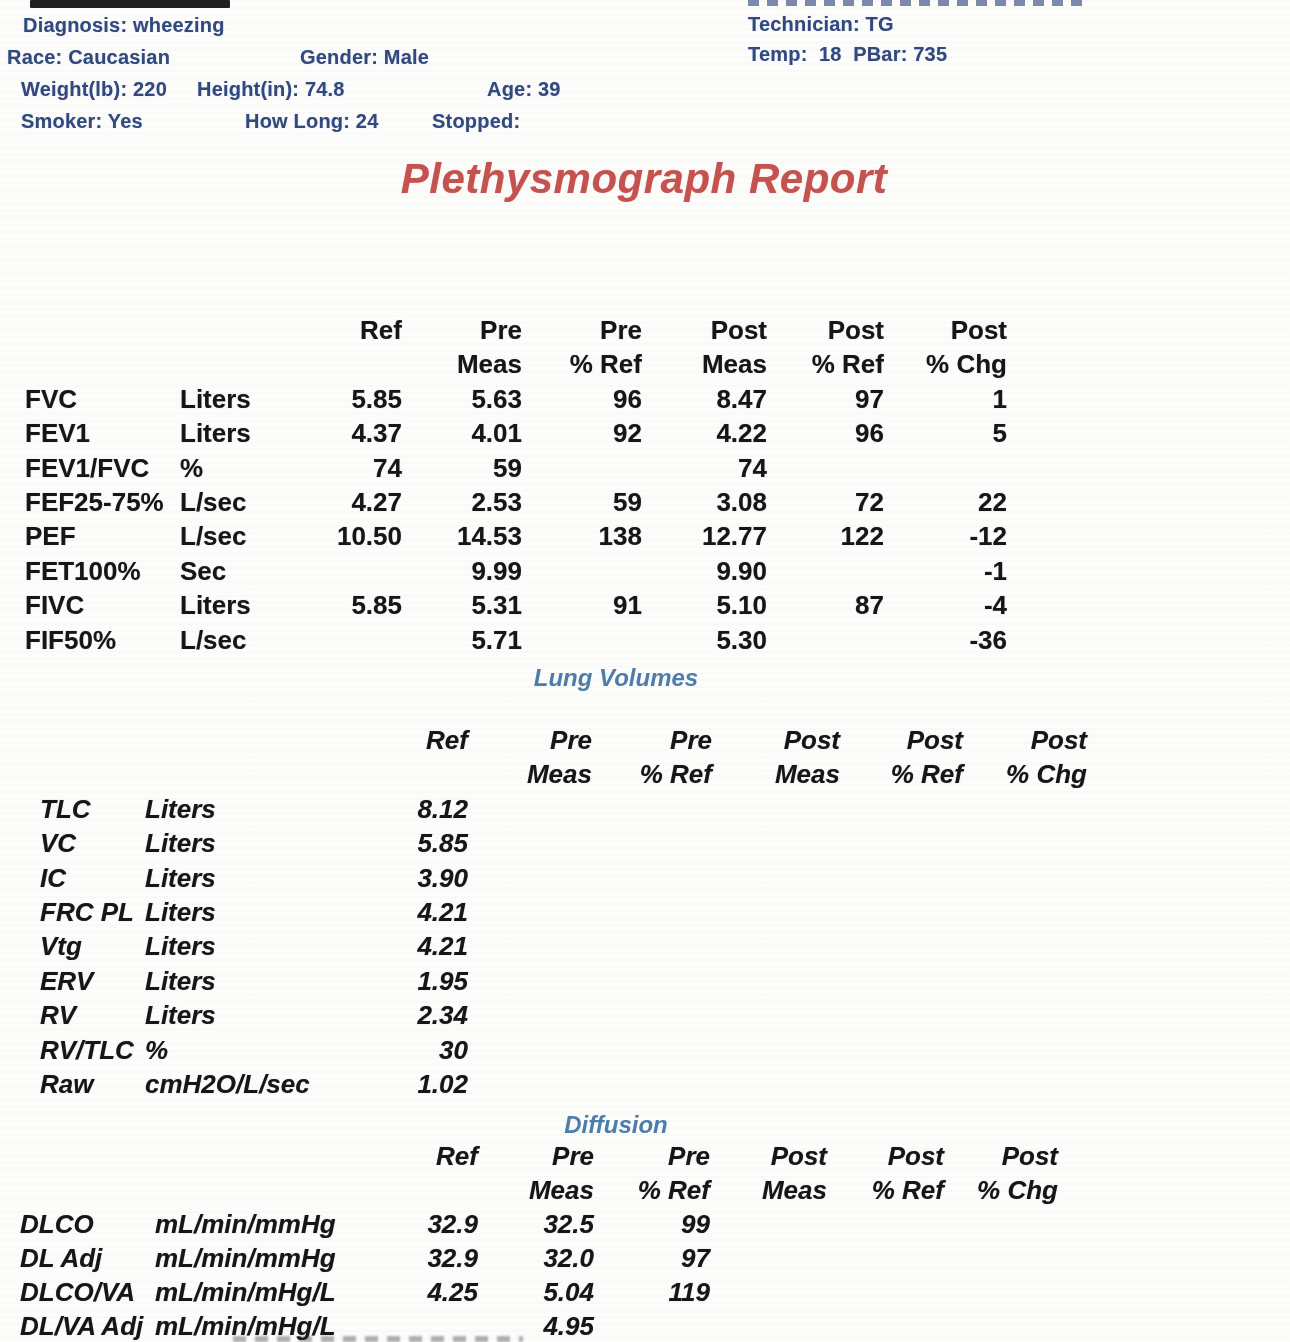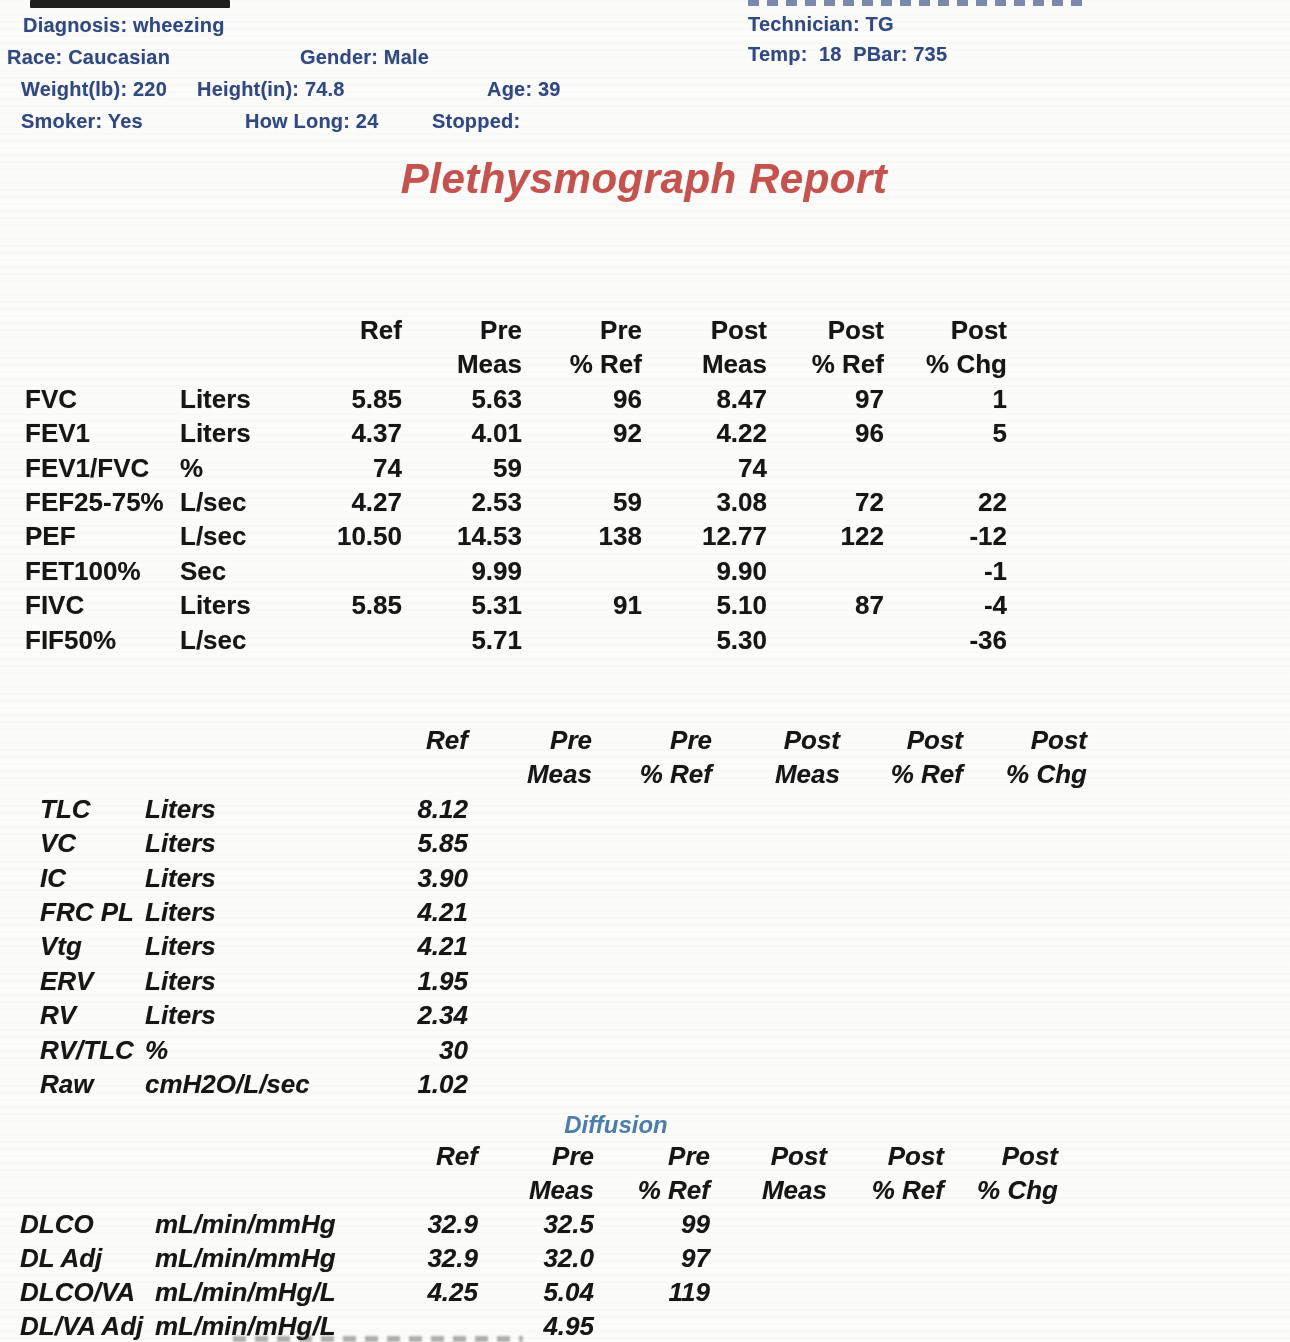--- a/index.html
+++ b/index.html
@@ -169,20 +169,21 @@
     <span>FIF50%</span>
     <span>L/sec</span>
     <span class="num"></span>
     <span class="num">5.71</span>
     <span class="num"></span>
     <span class="num">5.30</span>
     <span class="num"></span>
     <span class="num">-36</span>
   </div>
 
+  <div class="section-heading sh-lv">Lung Volumes</div>
 
   <div class="tbl tbl-lv">
     <span></span><span></span>
     <span class="h">Ref</span>
     <span class="h">Pre</span>
     <span class="h">Pre</span>
     <span class="h">Post</span>
     <span class="h">Post</span>
     <span class="h">Post</span>
     <span></span><span></span>

